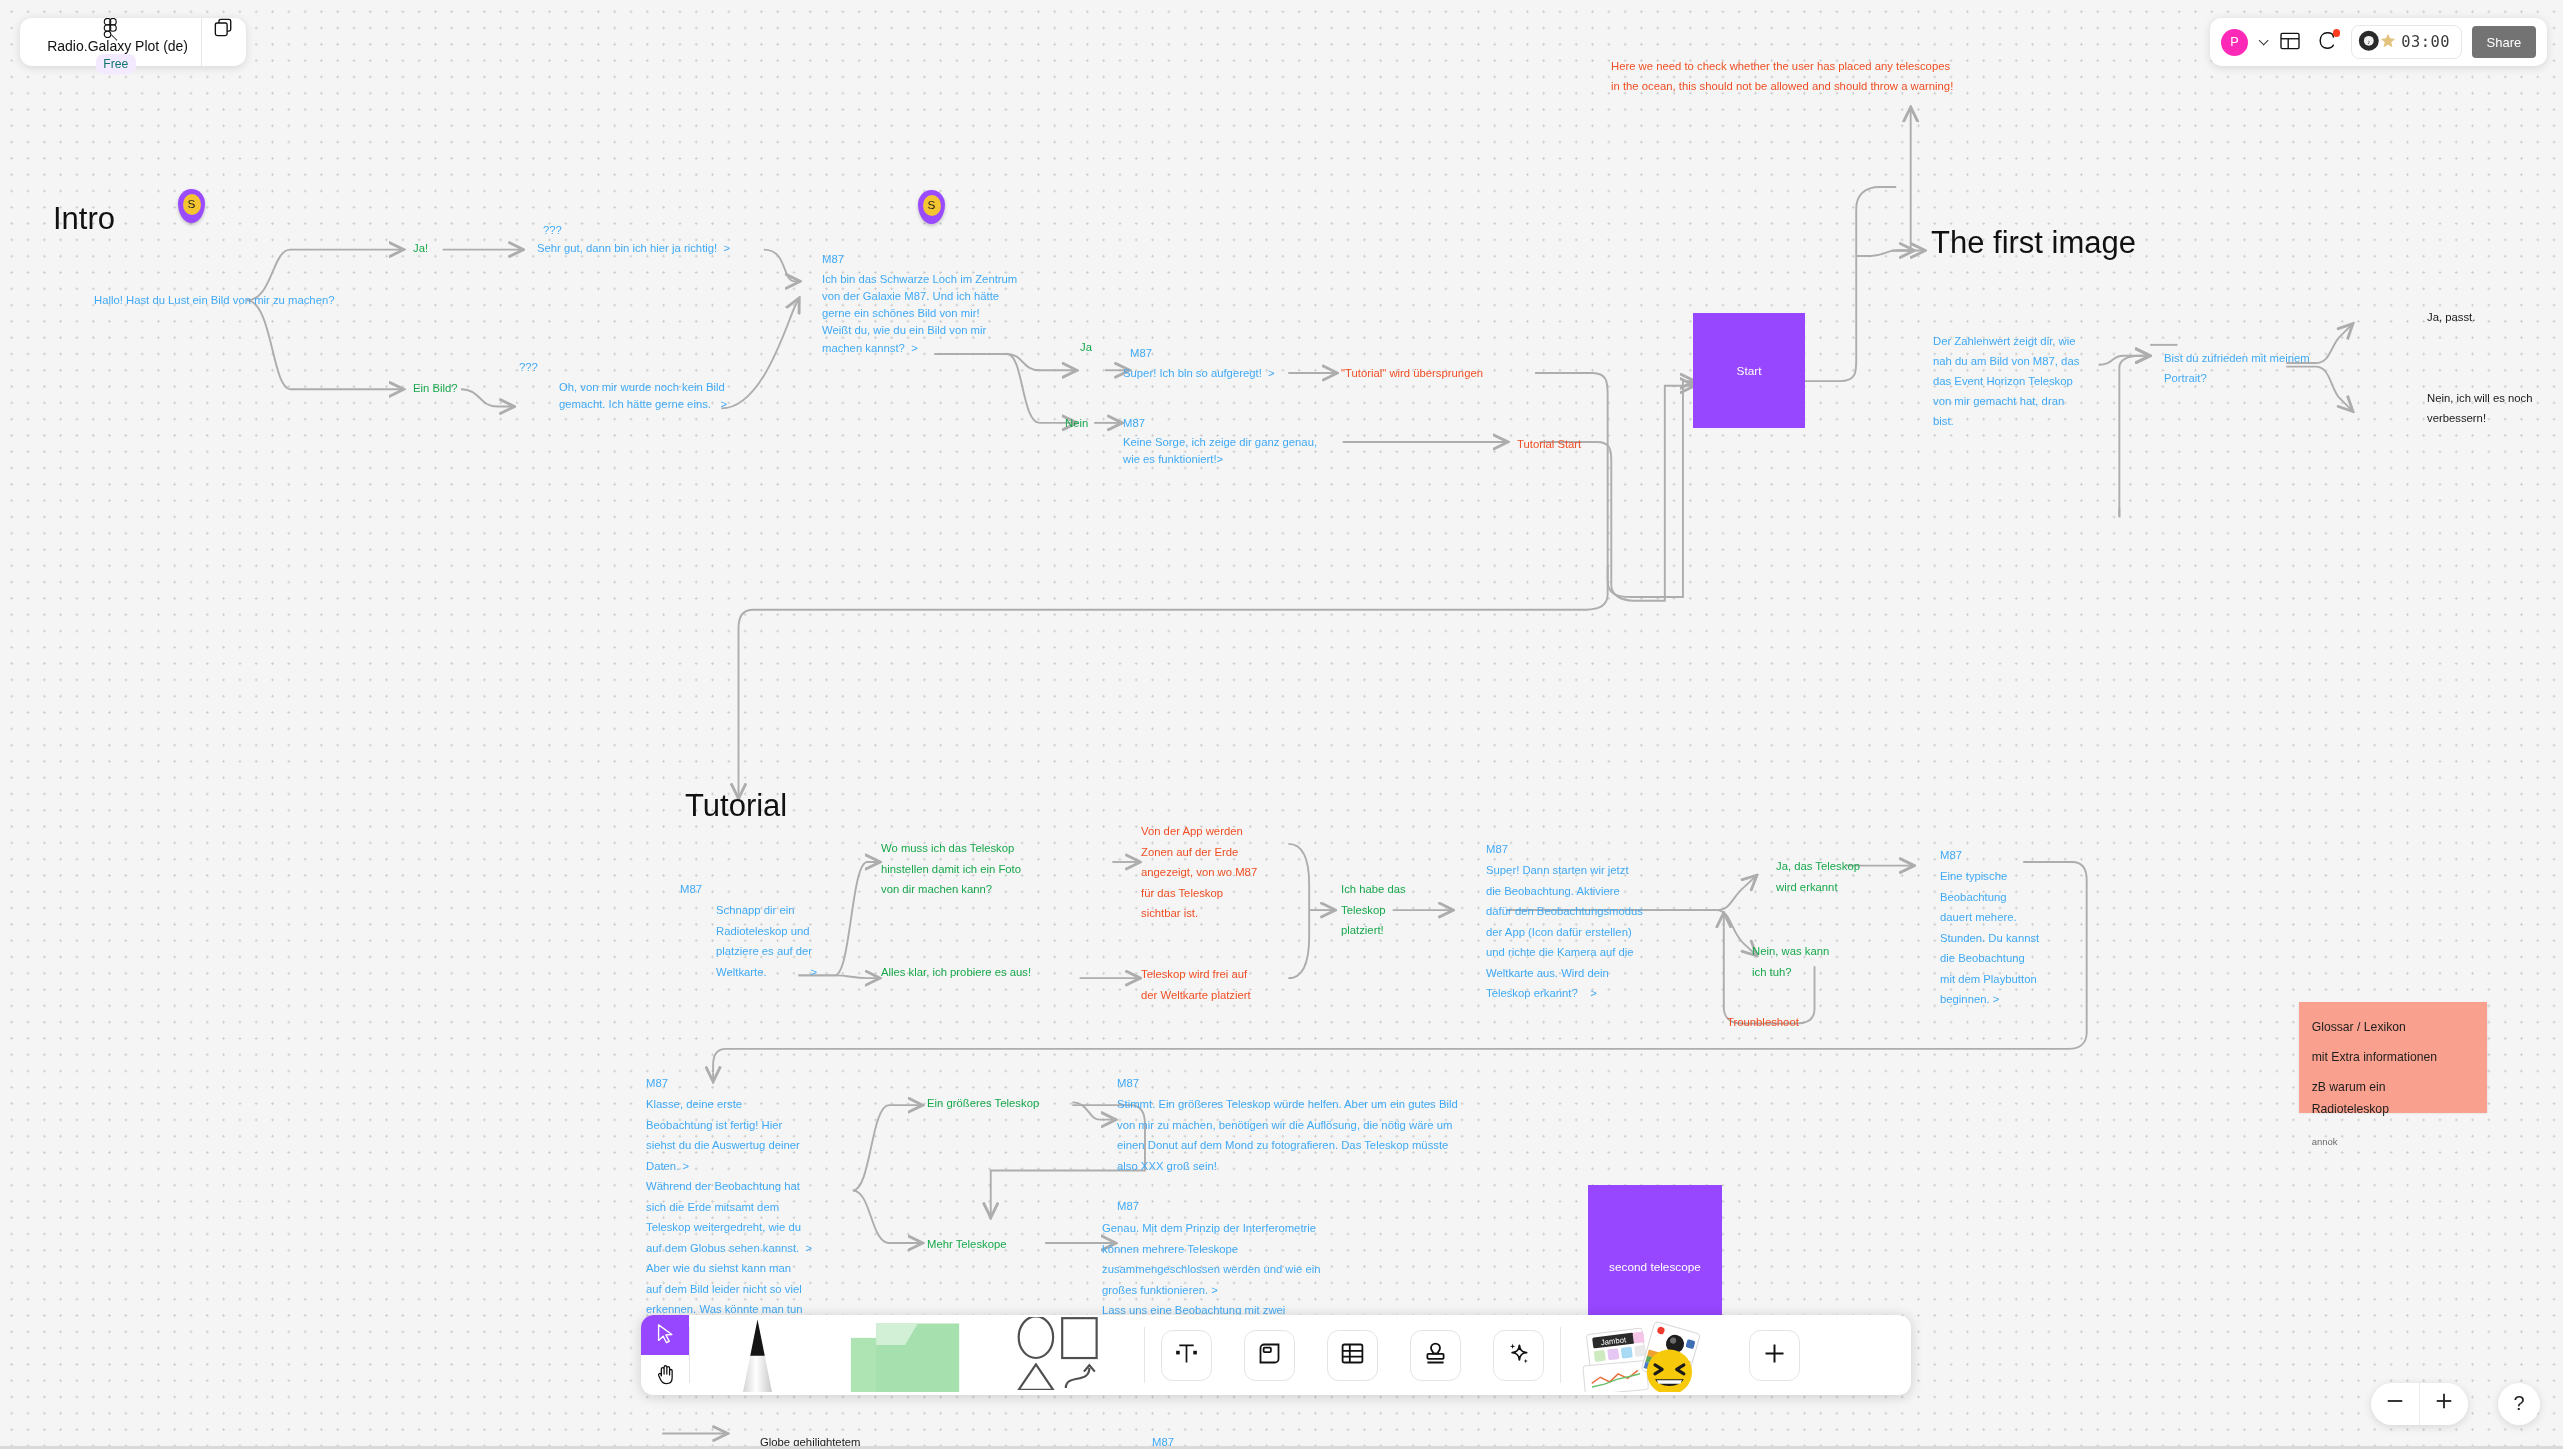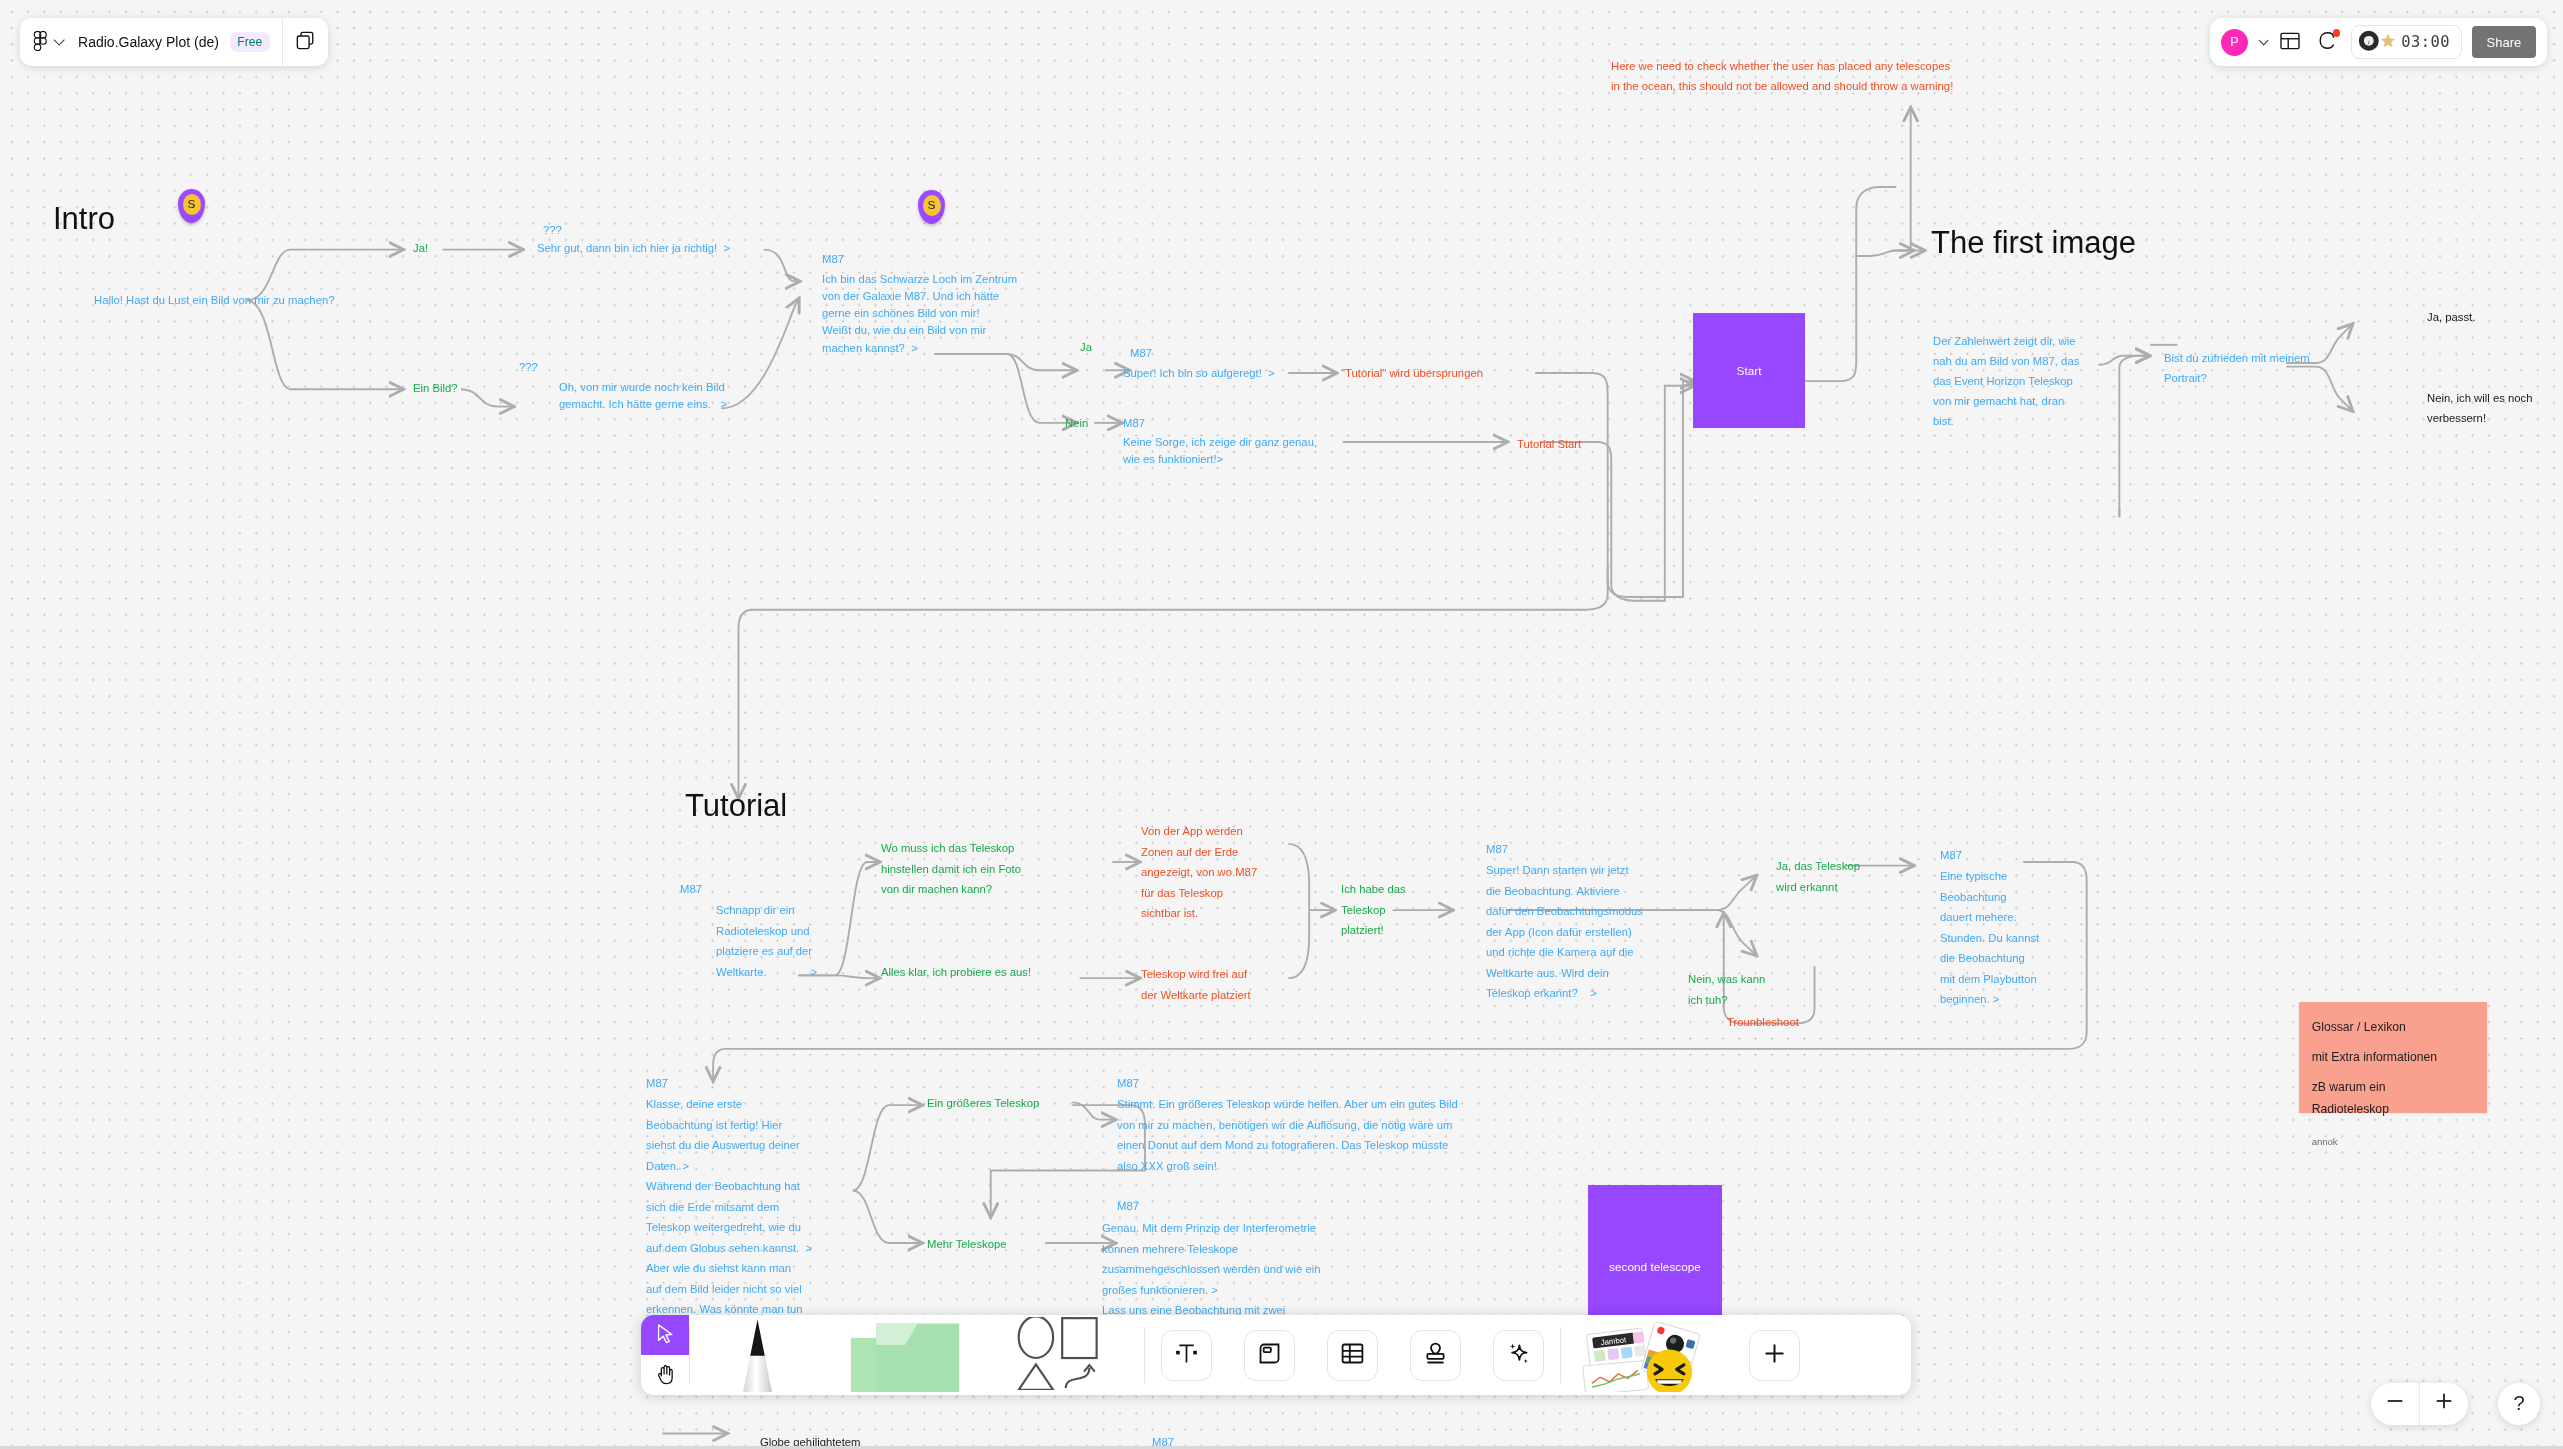--- a/index.html
+++ b/index.html
@@ -56,21 +56,21 @@
     box-shadow:0 0.9px 2.7px rgba(0,0,0,.10);
   }
   .sticky .author { font-size:9.5px; color:#6b6b6b; margin-top:14.5px; }
 
   
   #tl-bar {
     position:absolute; left:20px; top:18px; height:48px;
     background:#fff; border-radius:11.8px; display:flex; align-items:center;
     box-shadow:0 1.8px 8.2px rgba(0,0,0,.12);
   }
-  #tl-bar .grp { display:flex; align-items:center; height:100%; padding:0 12.7px; }
+  #tl-bar .grp { display:flex; align-items:center; height:100%; padding:0 12.7px;flex-direction:column; }
   #tl-bar .sep { width:0.9px; height:100%; background:#e6e6e6; }
   .figjam-logo { width:14.5px; height:20px; }
   .chev { width:8.2px; height:8.2px; border-right:1.5px solid #333; border-bottom:1.5px solid #333;
           transform:rotate(45deg); margin-left:8.2px; margin-top:-3.6px; }
   #doc-title { font-size:14px; color:#111; margin-left:14.5px; }
   #plan-badge { margin-left:11px; font-size:12.2px; color:#0f766e; background:#F3EAFF;
                 border-radius:7px; padding:2.7px 7.3px; }
 
   
   #tr-bar {
@@ -318,21 +318,21 @@
 <div class="node t12 blue" style="left:1486px; top:860px; white-space:pre; line-height:1.82;">Super! Dann starten wir jetzt
 die Beobachtung. Aktiviere
 dafür den Beobachtungsmodus
 der App (Icon dafür erstellen)
 und richte die Kamera auf die
 Weltkarte aus. Wird dein
 Teleskop erkannt?    &gt;</div>
 
 <div class="node t12 green" style="left:1776px; top:856px; white-space:pre; line-height:1.82;">Ja, das Teleskop
 wird erkannt</div>
-<div class="node t12 green" style="left:1688px; top:941px; white-space:pre; line-height:1.82;margin-top:28px;">Nein, was kann
+<div class="node t12 green" style="left:1752px; top:941px; white-space:pre; line-height:1.82;">Nein, was kann
 ich tuh?</div>
 <div class="node t12 red" style="left:1727px; top:1014px;">Trounbleshoot</div>
 
 <div class="node t12 blue" style="left:1940px; top:847px;">M87</div>
 <div class="node t12 blue" style="left:1940px; top:866px; white-space:pre; line-height:1.82;">Eine typische
 Beobachtung
 dauert mehere.
 Stunden. Du kannst
 die Beobachtung
 mit dem Playbutton

